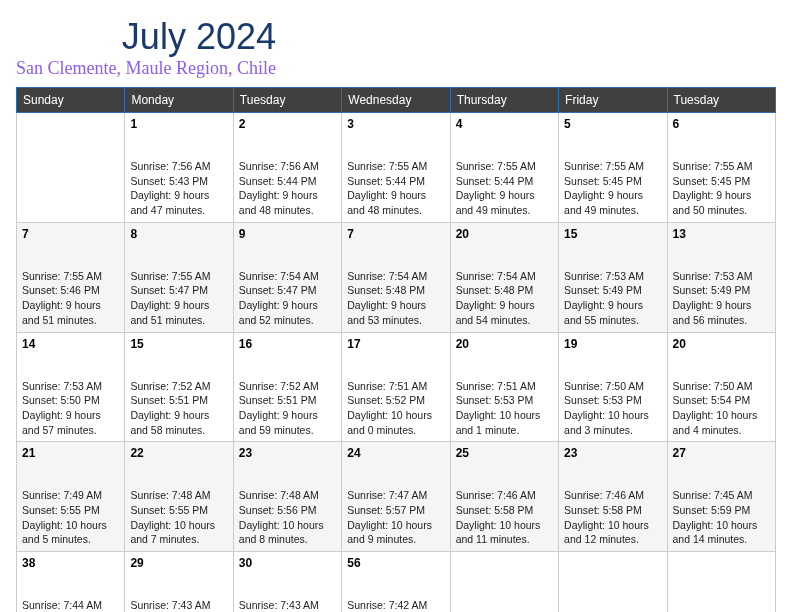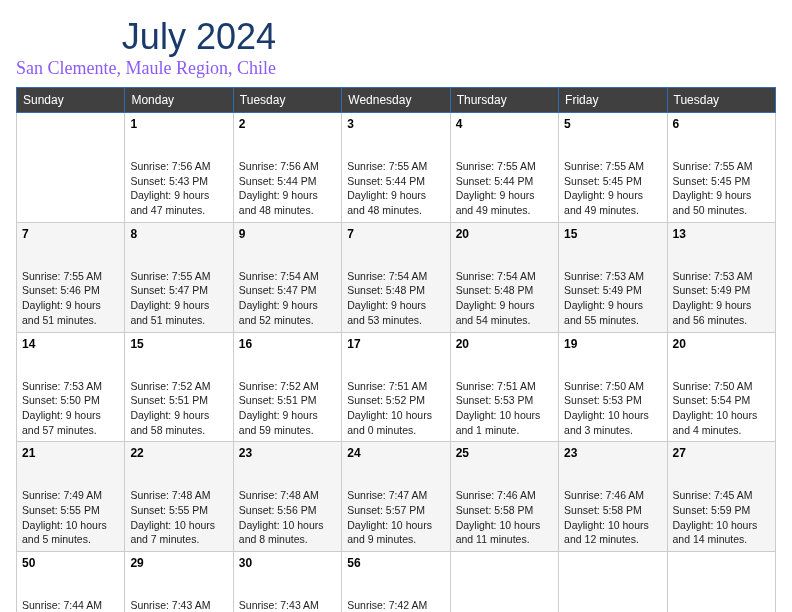--- a/index.html
+++ b/index.html
@@ -304,21 +304,21 @@
         <td class="alt-row">
           <div class="day-number">27</div>
           <div class="day-info" style="white-space: pre-line;">Sunrise: 7:45 AM
 Sunset: 5:59 PM
 Daylight: 10 hours
 and 14 minutes.</div>
         </td>
       </tr>
       <tr>
         <td>
-          <div class="day-number">50</div>
+          <div class="day-number">38</div>
           <div class="day-info" style="white-space: pre-line;">Sunrise: 7:44 AM
 Sunset: 6:00 PM
 Daylight: 10 hours
 and 15 minutes.</div>
         </td>
         <td>
           <div class="day-number">29</div>
           <div class="day-info" style="white-space: pre-line;">Sunrise: 7:43 AM
 Sunset: 6:01 PM
 Daylight: 10 hours

